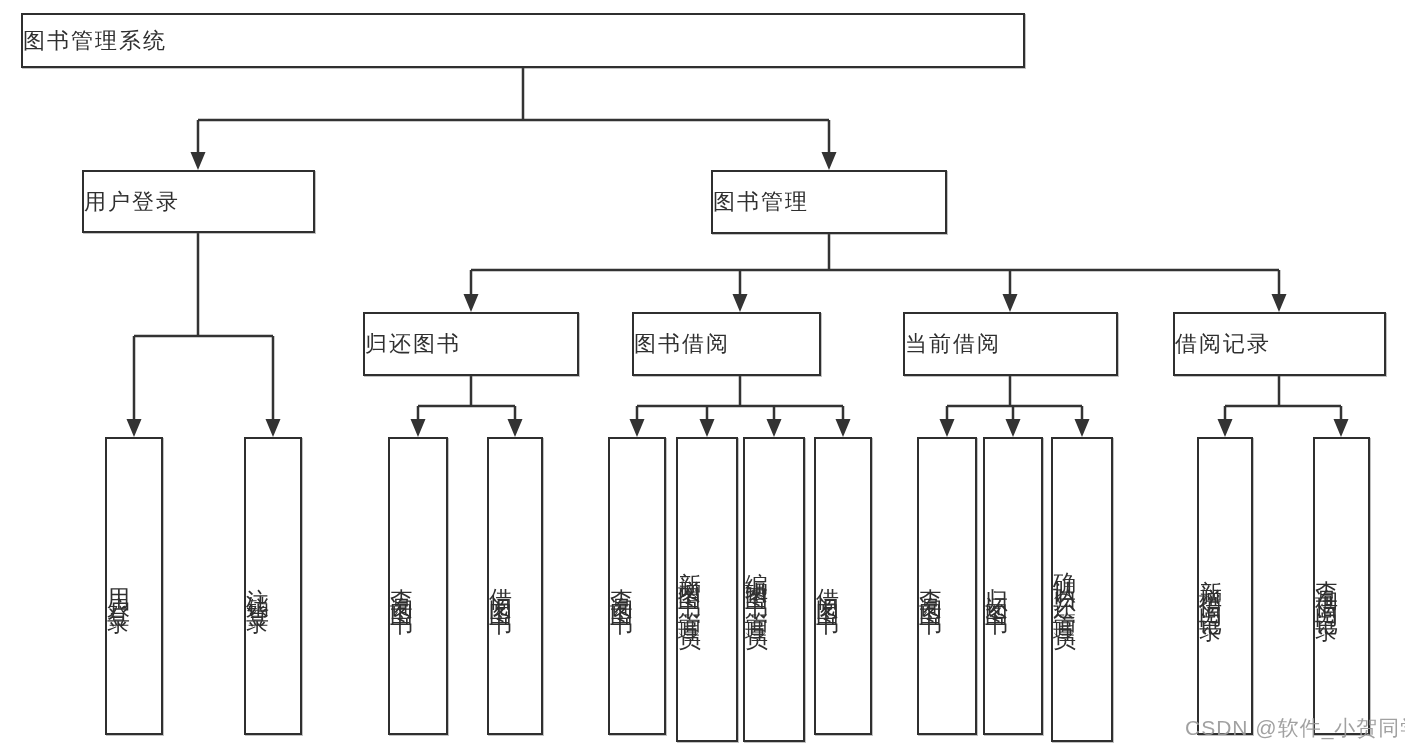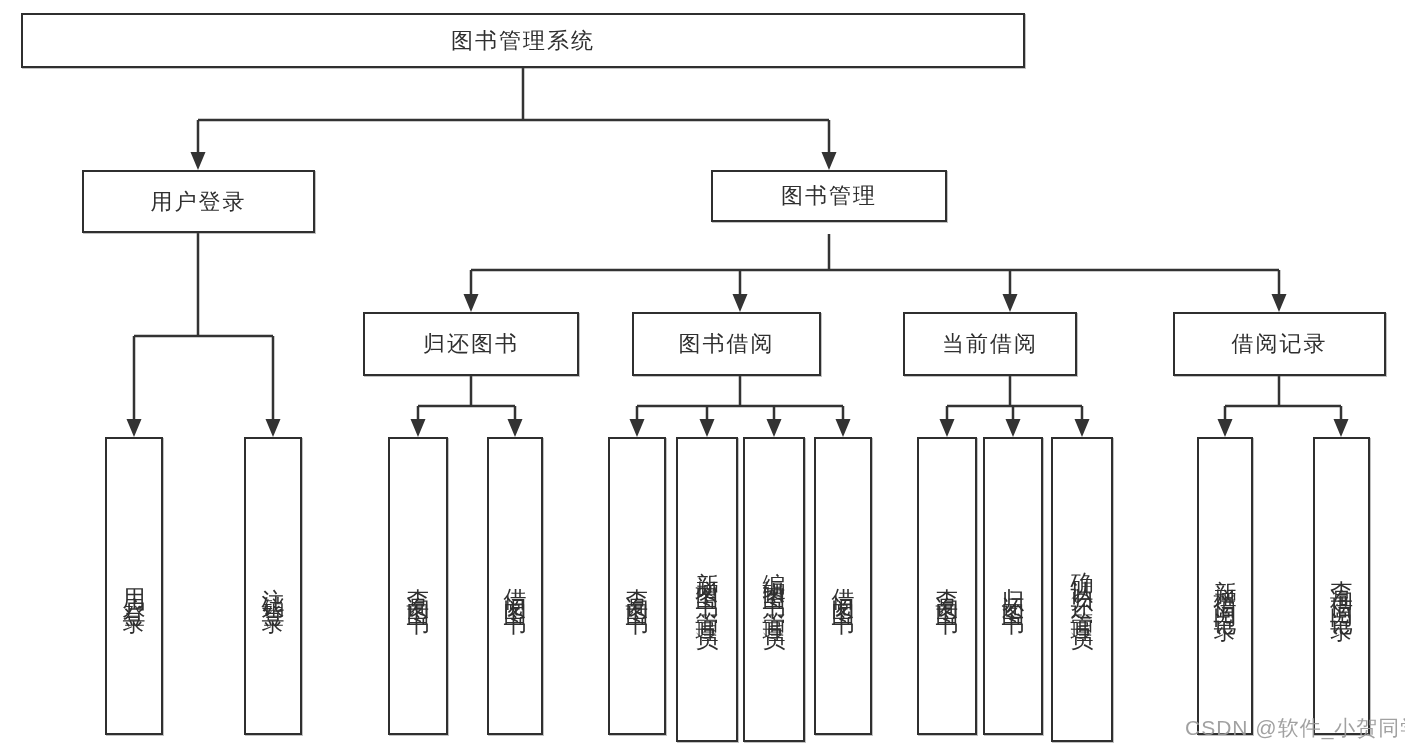--- a/index.html
+++ b/index.html
@@ -4,31 +4,31 @@
 <style>
   html,body{margin:0;padding:0;background:#ffffff;}
   body{font-family:"Liberation Sans","DejaVu Sans",sans-serif;color:#2f2f2f;}
   .canvas{position:relative;width:1405px;height:747px;background:#ffffff;overflow:hidden;}
   svg.wires{position:absolute;left:0;top:0;z-index:1;}
   .ln{stroke:#333333;stroke-width:2.5;fill:none;}
   .ar{fill:#333333;stroke:none;}
   .node{
     position:absolute;z-index:2;box-sizing:border-box;
     border:2px solid #2f2f2f;background:#ffffff;
-    display:flex;align-items:center;justify-content:center;
+    display:flex;align-items:center;
     box-shadow:1px 1px 0 rgba(80,80,80,.35);
   }
   .hlabel{font-size:22px;letter-spacing:2px;white-space:nowrap;}
   .root{left:21px;top:13px;width:1004px;height:55px;}
   .n-user{left:82px;top:170px;width:233px;height:63px;}
-  .n-mgmt{left:711px;top:170px;width:236px;height:52px;}
+  .n-mgmt{left:711px;top:170px;width:236px;height:64px;}
   .lv3{top:312px;height:64px;}
   .n-new{left:363px;width:216px;}
   .n-borrow{left:632px;width:189px;}
-  .n-cur{left:903px;width:174px;}
+  .n-cur{left:903px;width:215px;}
   .n-rec{left:1173px;width:213px;}
   .leaf{top:437px;height:298px;}
   .leaf.tall{height:305px;}
   .vtext{
     writing-mode:vertical-rl;text-orientation:mixed;
     font-size:23px;letter-spacing:8px;line-height:1;white-space:nowrap;
   }
   .watermark{
     position:absolute;left:1185px;top:714px;z-index:5;
     font-size:21px;letter-spacing:1px;color:#9a9a9a;opacity:.92;white-space:nowrap;

